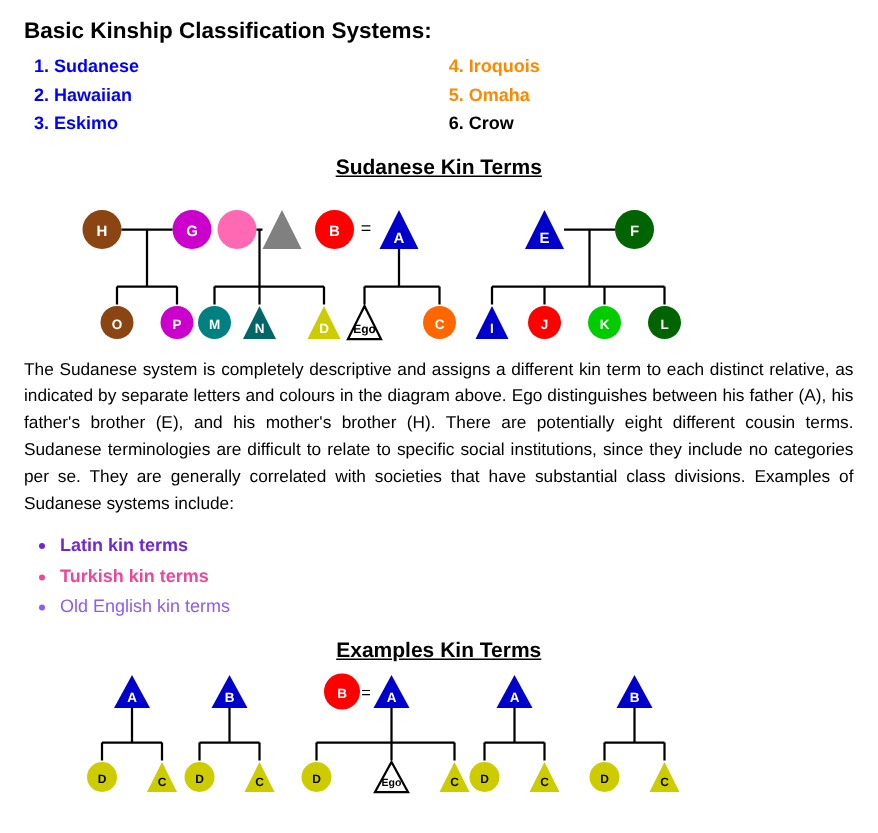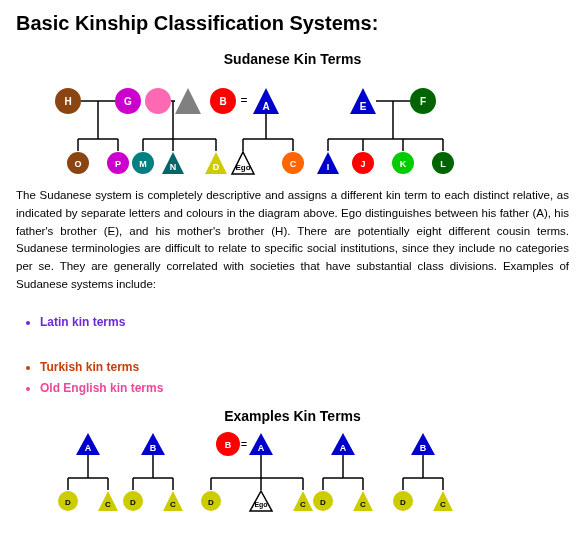--- a/index.html
+++ b/index.html
@@ -6,21 +6,21 @@
     body {
       width: 585px;
       min-height: 555px;
       background: #fff;
       font-family: Arial, sans-serif;
       font-size: 12px;
       color: #000;
       padding: 12px 16px;
     }
     h1 {
-      font-size: 20px;
+      font-size: 15px;
       font-weight: bold;
       margin-bottom: 6px;
     }
     .lists-container {
       display: flex;
       gap: 0;
       margin-bottom: 10px;
     }
     .list-col {
       flex: 1;
@@ -33,57 +33,72 @@
       font-size: 12px;
       line-height: 1.6;
       font-weight: bold;
     }
 
     .section-title {
       text-align: center;
       font-size: 14px;
       font-weight: bold;
       margin-bottom: 4px;
+      text-decoration: underline;
     }
 
     
     .diagram-area {
       display: flex;
       justify-content: center;
       margin: 4px 0 6px 0;
     }
 
     svg text {
       font-family: Arial, sans-serif;
     }
 
     .description {
       font-size: 11.5px;
       line-height: 1.55;
       text-align: justify;
-      margin-bottom: 18px;
+      margin-bottom: 8px;
     }
 
     .bullet-list {
       padding-left: 24px;
       margin-bottom: 10px;
     }
     .bullet-list li {
       color: #00a000;
       font-weight: bold;
       font-size: 12px;
       line-height: 1.7;
     }
   </style>
 </head>
 <body>
 
 <h1>Basic Kinship Classification Systems:</h1>
 
 <div class="lists-container">
+  <div class="list-col">
+    <ol start="1">
+      <li style="color:#0000ff">Sudanese</li>
+      <li style="color:#0000ff">Hawaiian</li>
+      <li style="color:#0000ff">Eskimo</li>
+    </ol>
+  </div>
+  <div class="list-col">
+    <ol start="4">
+      <li style="color:#ff8800">Iroquois</li>
+      <li style="color:#ff8800">Omaha</li>
+      <li style="color:#000000;font-weight:bold;">Crow</li>
+    </ol>
+  </div>
 </div>
 
 <div class="section-title">Sudanese Kin Terms</div>
 
 <div class="diagram-area">
   <svg width="540" height="110">
 
     <circle cx="45" cy="30" r="13" fill="#8B4513"></circle>
     <text x="45" y="34" text-anchor="middle" fill="white" font-size="10" font-weight="bold">H</text>
 
@@ -169,22 +184,22 @@
 
     <circle cx="420" cy="92" r="11" fill="#006400"></circle>
     <text x="420" y="96" text-anchor="middle" fill="white" font-size="9" font-weight="bold">L</text>
   </svg>
 </div>
 
 <p class="description">The Sudanese system is completely descriptive and assigns a different kin term to each distinct relative, as indicated by separate letters and colours in the diagram above. Ego distinguishes between his father (A), his father's brother (E), and his mother's brother (H). There are potentially eight different cousin terms. Sudanese terminologies are difficult to relate to specific social institutions, since they include no categories per se. They are generally correlated with societies that have substantial class divisions. Examples of Sudanese systems include:</p>
 
 <ul class="bullet-list">
   <li style="color:#6d28d9;font-weight:bold;">Latin kin terms</li>
-  <li style="color:#c2410c;font-weight:bold;margin-top:25px;">Turkish kin terms</li>
-  <li style="color:#ec4899;font-weight:bold;">Old English kin terms</li>
+  <li style="color:#ec4899;font-weight:bold;">Turkish kin terms</li>
+  <li style="color:#8b5cf6;font-weight:normal;">Old English kin terms</li>
 </ul>
 
 <div class="section-title">Examples Kin Terms</div>
 
 <div class="diagram-area">
   <svg width="500" height="95">
 
     <polygon points="45,5 57,27 33,27" fill="#0000cc"></polygon>
     <text x="45" y="23" text-anchor="middle" fill="white" font-size="9" font-weight="bold">A</text>
 

